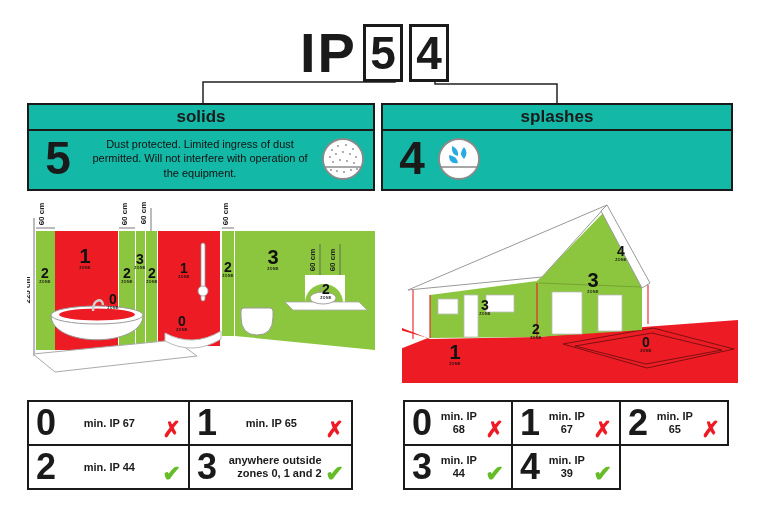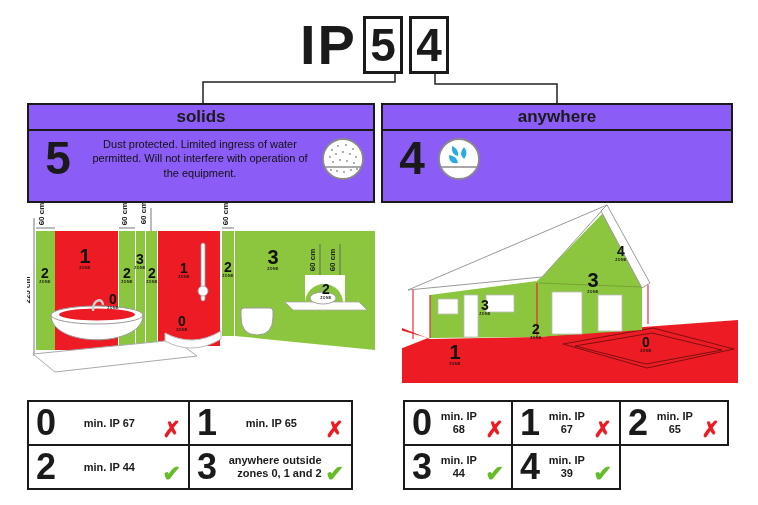--- a/index.html
+++ b/index.html
@@ -1,25 +1,25 @@
 <!DOCTYPE html>
 <html><head>
 <meta charset="utf-8">
 <style>
   html,body{margin:0;padding:0;background:#fff;}
   .stage{position:relative;width:758px;height:505px;background:#fff;overflow:hidden;
          font-family:"Liberation Sans",sans-serif;color:#1a1a1a;}
   
-  .title-row{position:absolute;left:300px;top:16px;display:flex;align-items:flex-start;justify-content:center;}
+  .title-row{position:absolute;left:300px;top:24px;display:flex;align-items:flex-start;justify-content:center;}
   .ip-text{font-size:56px;font-weight:bold;letter-spacing:2px;line-height:58px;}
   .digit-box{width:34px;height:52px;border:3px solid #1a1a1a;margin-left:6px;
              font-size:46px;font-weight:bold;line-height:52px;text-align:center;background:#fff;}
   .connector{position:absolute;left:0;top:0;}
   
-  .panel{position:absolute;top:103px;height:100px;border:2px solid #1a1a1a;background:#8b5cf6;box-sizing:border-box;}
+  .panel{position:absolute;top:103px;height:88px;border:2px solid #1a1a1a;background:#14b8a6;box-sizing:border-box;}
   .panel.solids{left:27px;width:348px;}
   .panel.liquids{left:381px;width:352px;}
   .panel-header{height:24px;border-bottom:2px solid #1a1a1a;font-size:17px;font-weight:bold;
                 text-align:center;line-height:23px;}
   .panel-body{display:flex;align-items:center;height:55px;padding:0 6px;}
   .panel-digit{width:46px;font-size:46px;font-weight:bold;text-align:center;line-height:55px;}
   .panel-desc{flex:1;font-size:11px;line-height:1.3;text-align:center;padding:0 4px;color:#111;}
   .panel-icon{width:48px;display:flex;justify-content:center;}
   
   .bath-svg{position:absolute;left:27px;top:198px;}
@@ -60,21 +60,21 @@
   <div class="title-row">
     <span class="ip-text">IP</span>
     <span class="digit-box">5</span>
     <span class="digit-box">4</span>
   </div>
 
   <div class="panel solids">
     <div class="panel-header">solids</div>
     <div class="panel-body">
       <div class="panel-digit">5</div>
-      <div class="panel-desc">Dust protected. Limited ingress of water permitted. Will not interfere with operation of the equipment.</div>
+      <div class="panel-desc">Dust protected. Limited ingress of dust permitted. Will not interfere with operation of the equipment.</div>
       <div class="panel-icon">
         <svg width="46" height="46" viewBox="0 0 46 46">
           <circle cx="23" cy="23" r="20" fill="#fff" stroke="#8a8a8a" stroke-width="1.8"></circle>
           <line x1="4.5" y1="31" x2="41.5" y2="31" stroke="#8a8a8a" stroke-width="1.5"></line>
           <g fill="#8a8a8a">
             <circle cx="12" cy="14" r="0.9"></circle>
               <circle cx="18" cy="10" r="0.9"></circle>
               <circle cx="26" cy="9" r="0.9"></circle>
             <circle cx="33" cy="13" r="0.9"></circle>
               <circle cx="10" cy="21" r="0.9"></circle>
@@ -91,21 +91,21 @@
             <circle cx="31" cy="34" r="0.9"></circle>
               <circle cx="11" cy="34" r="0.9"></circle>
               <circle cx="37" cy="33" r="0.9"></circle>
           </g>
         </svg>
       </div>
     </div>
   </div>
 
   <div class="panel liquids">
-    <div class="panel-header">anywhere</div>
+    <div class="panel-header">splashes</div>
     <div class="panel-body">
       <div class="panel-digit">4</div>
       <div class="panel-icon">
         <svg width="46" height="46" viewBox="0 0 46 46">
           <circle cx="23" cy="23" r="20" fill="#fff" stroke="#8a8a8a" stroke-width="1.8"></circle>
           <line x1="4.5" y1="31" x2="41.5" y2="31" stroke="#8a8a8a" stroke-width="1.5"></line>
           <g fill="#29ABE2">
             <path d="M16,10 q7,3 6,10 q-7,-1 -6,-10 Z"></path>
             <path d="M28,11 q5,6 0,12 q-6,-5 0,-12 Z"></path>
             <path d="M13,19 q8,1 9,8 q-9,2 -9,-8 Z"></path>

